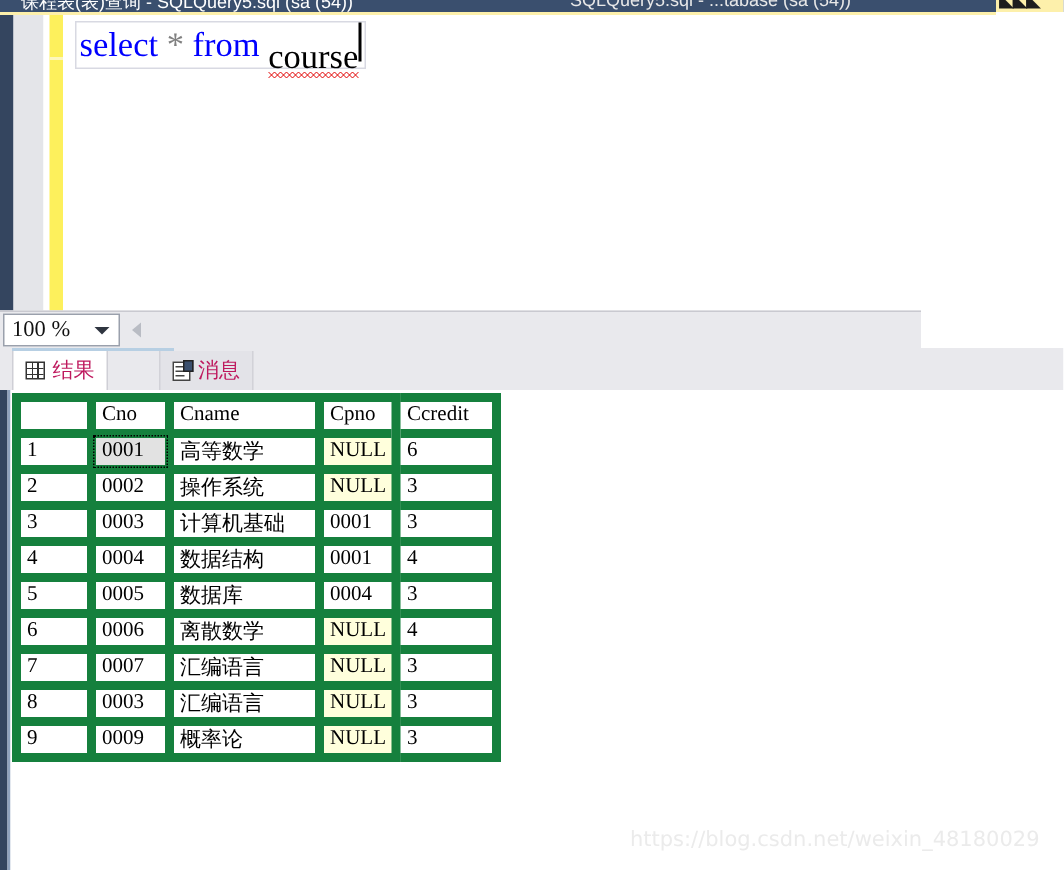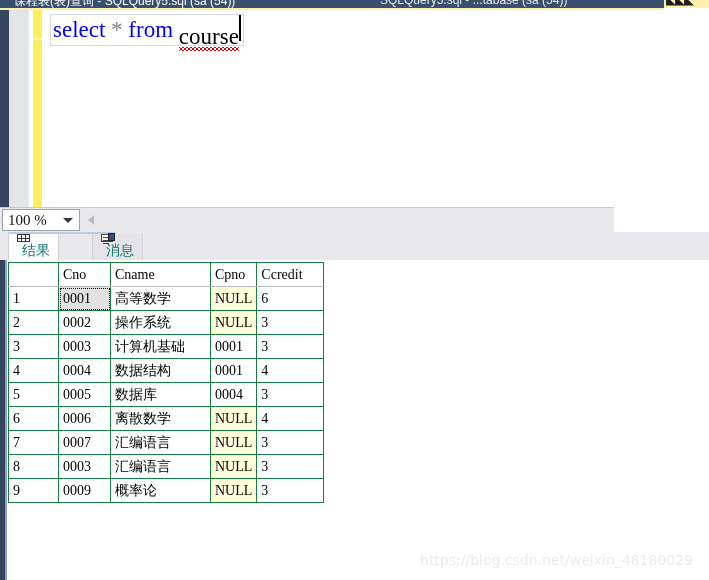--- a/index.html
+++ b/index.html
@@ -196,35 +196,35 @@
     position: absolute;
     left: 8px; top: 0;
     width: 108px; height: 2px;
     background: #b7cfe3;
   }
   .res-tab {
     position: absolute;
     top: 2px;
     height: 26px;
     display: flex;
+    align-items: center;
     padding: 0 8px;
     box-sizing: border-box;
     font-size: 14px;
-    color: #0f766e;
-    white-space: nowrap;
-    flex-direction: column;
+    color: #be185d;
+    white-space: nowrap;
   }
   .res-tab.active {
     left: 8px;
     background: #ffffff;
     border-left: 1px solid #cfcfd6;
     border-right: 1px solid #cfcfd6;
   }
   .res-tab.inactive {
-    left: 92px;
+    left: 106px;
     background: #e3e3e8;
     border-left: 1px solid #d2d2d8;
     border-right: 1px solid #d2d2d8;
   }
   .tab-label {
     font-family: "DejaVu Sans", sans-serif;
     font-size: 14px;
     margin-left: 5px;
   }
   .grid-icon {
@@ -285,21 +285,21 @@
   }
   table#resultgrid {
     position: absolute;
     left: 1px; top: 2px;
     border-collapse: collapse;
     table-layout: fixed;
     background: #ffffff;
   }
   table#resultgrid th,
   table#resultgrid td {
-    border: 1px solid #15803d;
+    border: 6px solid #15803d;
     font-family: "Liberation Serif", serif;
     font-size: 14px;
     color: #000000;
     height: 24px;
     padding: 0 4px;
     text-align: left;
     font-weight: normal;
     vertical-align: middle;
     box-sizing: border-box;
     overflow: hidden;

